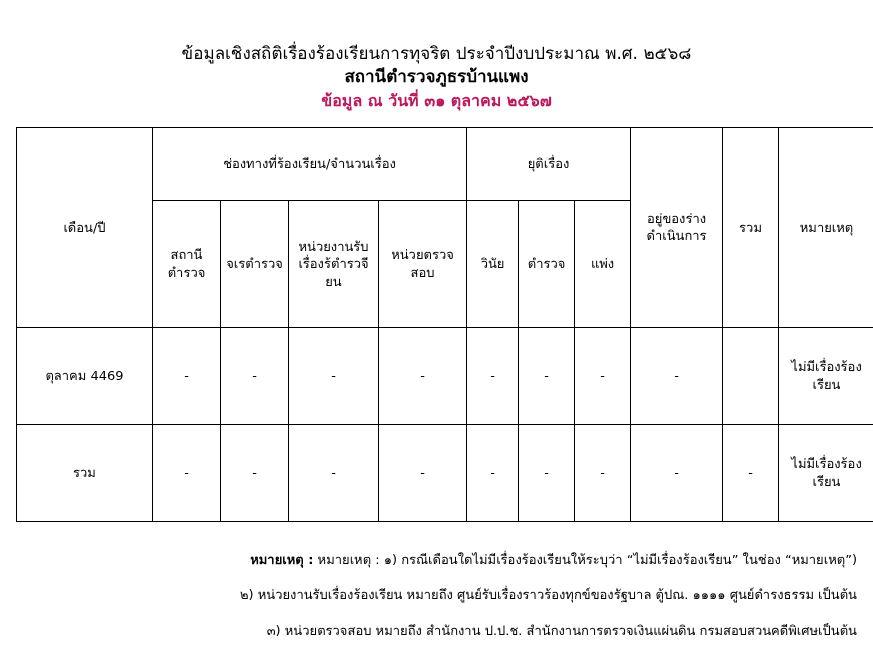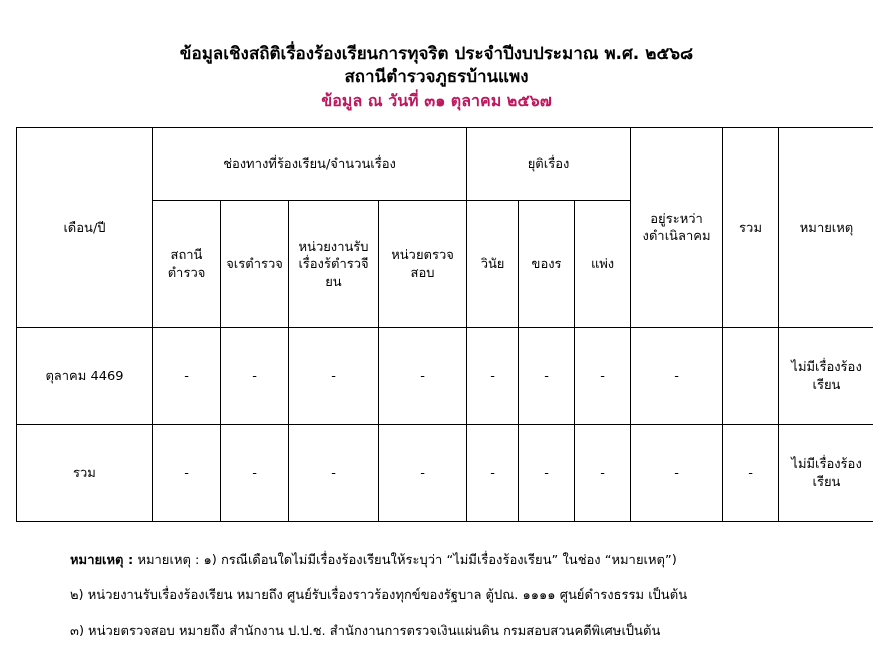--- a/index.html
+++ b/index.html
@@ -19,21 +19,21 @@
     width: 873px;
     height: 671px;
     box-sizing: border-box;
   }
   .title-block {
     text-align: center;
     padding-top: 42px;
   }
   .title-line-1 {
     font-size: 17px;
-    font-weight: bold;
+    font-weight: normal;
     line-height: 1.35;
   }
   .title-line-2 {
     font-size: 17px;
     font-weight: bold;
     line-height: 1.35;
   }
   .asof-line {
     text-align: center;
     color: #be185d;
@@ -66,20 +66,21 @@
   .row-data td {
     height: 62px;
   }
   .notes {
     margin: 28px 16px 0 62px;
     font-size: 13px;
     line-height: 1.5;
   }
   .notes p {
     margin: 0 0 16px 8px;
+    text-align: right;
   }
   .notes .lbl {
     font-weight: bold;
   }
   .dash {
     font-size: 13px;
   }
 </style>
 </head>
 <body>
@@ -106,31 +107,31 @@
         <col style="width:56px">
         <col style="width:92px">
         <col style="width:56px">
         <col style="width:96px">
       </colgroup>
       <thead>
         <tr>
           <th class="h-tall" rowspan="2">เดือน/ปี</th>
           <th class="h-tall" colspan="4">ช่องทางที่ร้องเรียน/จำนวนเรื่อง</th>
           <th class="h-tall" colspan="3">ยุติเรื่อง</th>
-          <th class="h-tall" rowspan="2">อยู่ระหว่างดำเนิลาคม</th>
+          <th class="h-tall" rowspan="2">อยู่ของร่างดำเนินการ</th>
           <th class="h-tall" rowspan="2">รวม</th>
           <th class="h-tall" rowspan="2">หมายเหตุ</th>
         </tr>
         <tr>
           <th class="h-sub">สถานีตำรวจ</th>
           <th class="h-sub">จเรตำรวจ</th>
           <th class="h-sub">หน่วยงานรับเรื่องร้ตำรวจียน</th>
           <th class="h-sub">หน่วยตรวจสอบ</th>
           <th class="h-sub">วินัย</th>
-          <th class="h-sub">ของร</th>
+          <th class="h-sub">ตำรวจ</th>
           <th class="h-sub">แพ่ง</th>
         </tr>
       </thead>
       <tbody>
         <tr class="row-data">
           <td>ตุลาคม 4469</td>
           <td class="dash">-</td>
           <td class="dash">-</td>
           <td class="dash">-</td>
           <td class="dash">-</td>

